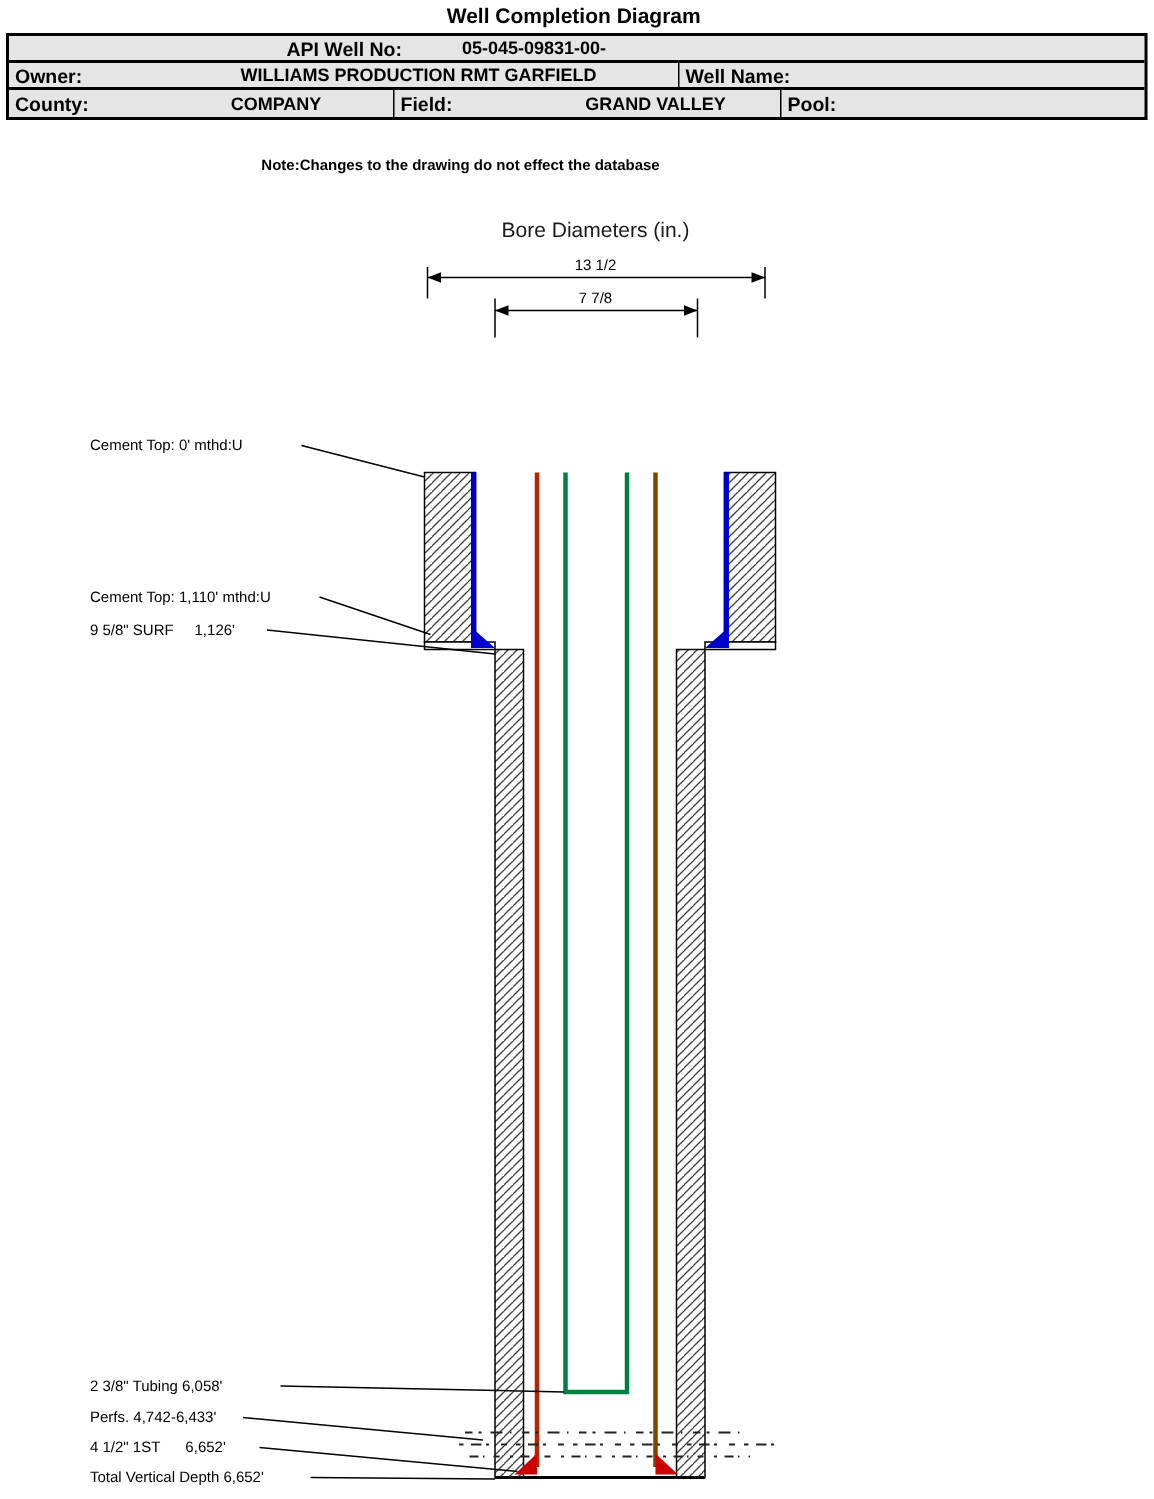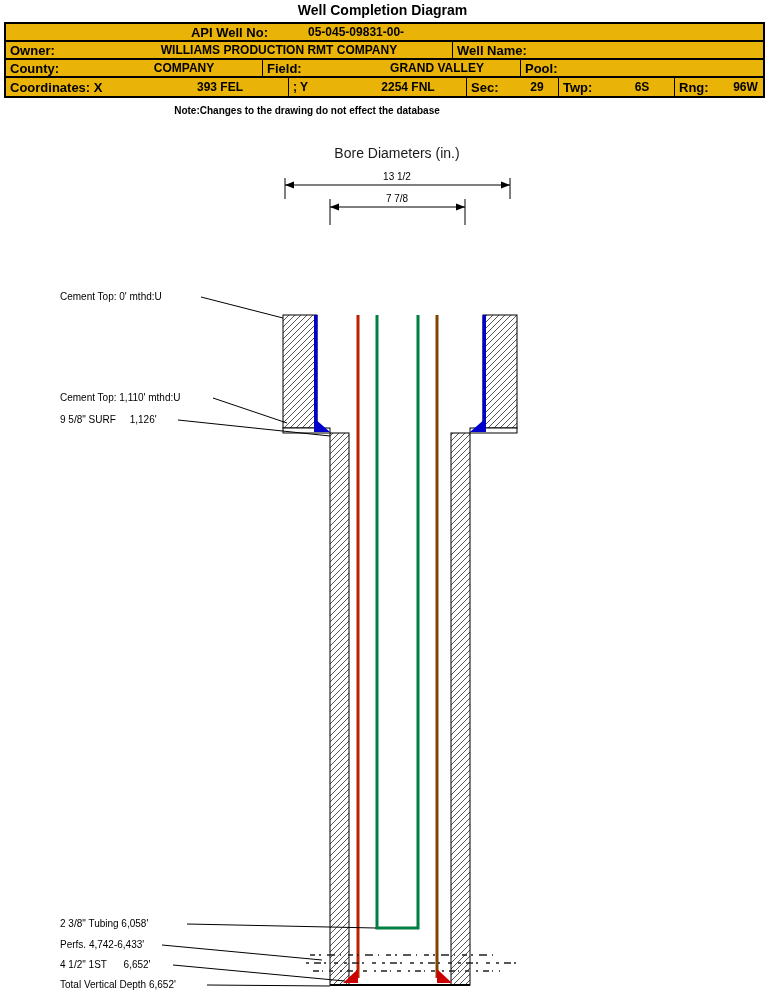--- a/index.html
+++ b/index.html
@@ -8,21 +8,21 @@
     width: 769px; height: 999px; background: #fff;
     font-family: "Liberation Sans", sans-serif;
     position: relative; overflow: hidden; color: #000;
   }
   .page-title {
     position: absolute; top: 2px; left: 0; width: 740px;
     text-align: center; font-size: 14px; font-weight: bold; padding-left: 25px;
   }
   .hdr-table {
     position: absolute; top: 22px; left: 4px; width: 761px;
-    border: 2px solid #000; background: #eab308;
+    border: 2px solid #000; background: #e5e5e5;
   }
   .hdr-row { display: flex; height: 18px; align-items: stretch; border-bottom: 2px solid #000; }
   .hdr-row:last-child { border-bottom: none; }
   .cell { display: flex; align-items: center; overflow: hidden; white-space: nowrap; }
   .lbl { font-weight: bold; font-size: 13px; padding-left: 4px; }
   .val { font-size: 12px; justify-content: center; font-weight: bold; }
   .left { justify-content: flex-start; }
   .right { justify-content: flex-end; padding-right: 2px; }
   .vline { border-left: 1px solid #000; }
   .note {
@@ -44,45 +44,33 @@
 <div class="hdr-table">
 
   <div class="hdr-row">
     <div class="cell" style="flex:0 0 168px"></div>
     <div class="cell lbl right" style="flex:0 0 96px">API Well No:</div>
     <div class="cell val left" style="flex:1; padding-left:38px">05-045-09831-00-</div>
   </div>
 
   <div class="hdr-row">
     <div class="cell lbl" style="flex:0 0 100px">Owner:</div>
-    <div class="cell val" style="flex:0 0 346px">WILLIAMS PRODUCTION RMT COMPANY</div>
+    <div class="cell val" style="flex:0 0 346px">WILLIAMS PRODUCTION RMT GARFIELD</div>
     <div class="cell lbl vline" style="flex:0 0 112px">Well Name:</div>
   </div>
 
   <div class="hdr-row">
     <div class="cell lbl" style="flex:0 0 100px">County:</div>
     <div class="cell val" style="flex:0 0 156px">COMPANY</div>
     <div class="cell lbl vline" style="flex:0 0 92px">Field:</div>
     <div class="cell val" style="flex:0 0 166px">GRAND VALLEY</div>
     <div class="cell lbl vline" style="flex:0 0 92px">Pool:</div>
     <div class="cell val" style="flex:1"></div>
   </div>
 
-  <div class="hdr-row">
-    <div class="cell lbl" style="flex:0 0 146px">Coordinates: X</div>
-    <div class="cell val" style="flex:0 0 136px">393 FEL</div>
-    <div class="cell val left vline" style="flex:0 0 62px; padding-left:4px">; Y</div>
-    <div class="cell val" style="flex:0 0 116px">2254 FNL</div>
-    <div class="cell lbl vline" style="flex:0 0 50px">Sec:</div>
-    <div class="cell val" style="flex:0 0 42px">29</div>
-    <div class="cell lbl vline" style="flex:0 0 52px">Twp:</div>
-    <div class="cell val" style="flex:0 0 64px">6S</div>
-    <div class="cell lbl vline" style="flex:0 0 54px">Rng:</div>
-    <div class="cell val" style="flex:1">96W</div>
-  </div>
 </div>
 
 <div class="note">Note:Changes to the drawing do not effect the database</div>
 
 <svg class="diagram" width="769" height="869" viewBox="0 0 769 869" xmlns="http://www.w3.org/2000/svg">
   <defs>
     <pattern id="hatch" patternUnits="userSpaceOnUse" width="6" height="6">
       <path d="M-1,7 L7,-1" stroke="#444" stroke-width="0.9"></path>
       <path d="M-1,1 L1,-1" stroke="#444" stroke-width="0.9"></path>
     </pattern>

